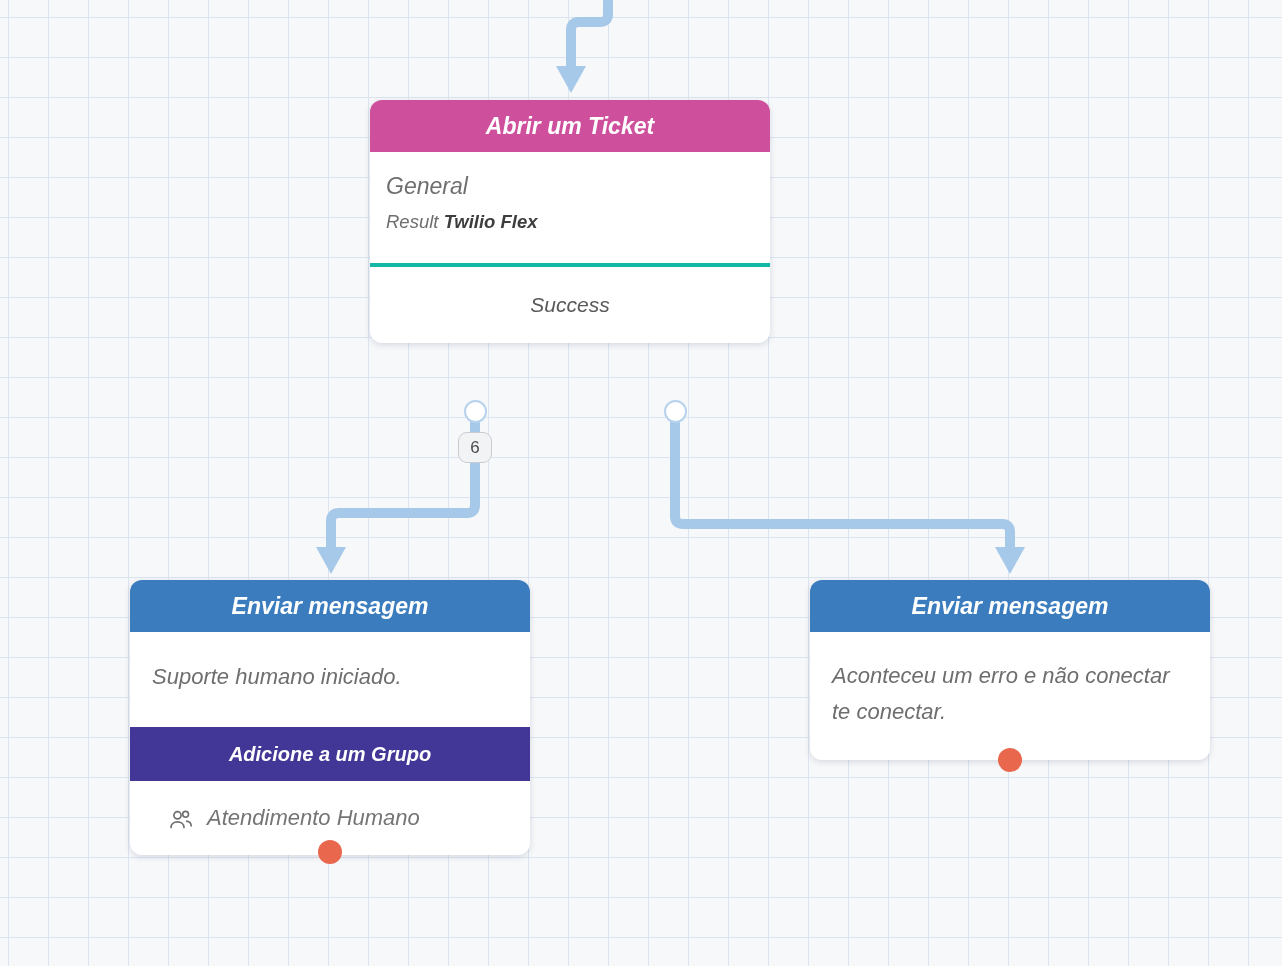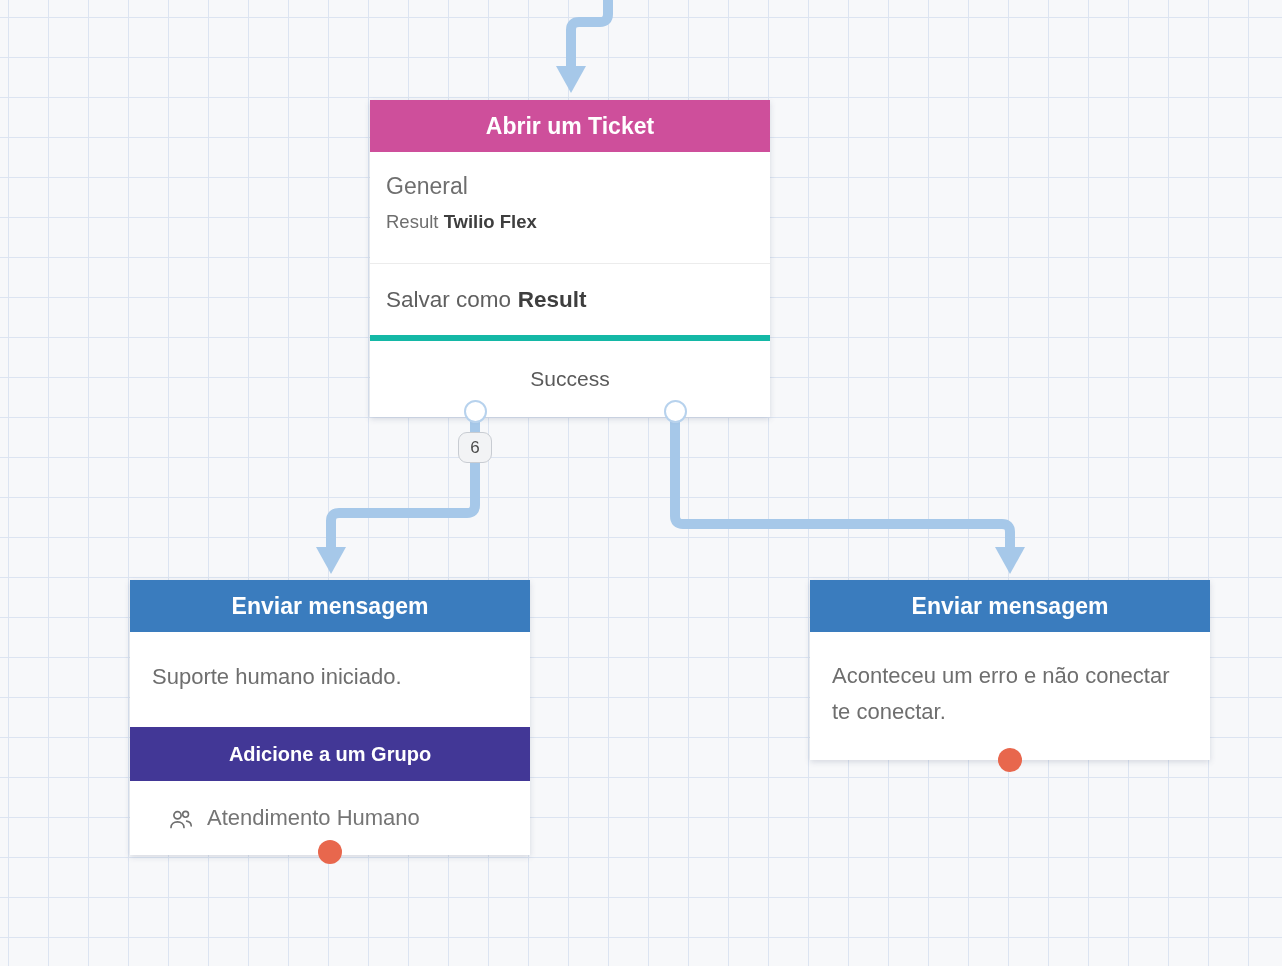--- a/index.html
+++ b/index.html
@@ -22,22 +22,22 @@
       linear-gradient(to right, var(--grid-line) 1px, transparent 1px),
       linear-gradient(to bottom, var(--grid-line) 1px, transparent 1px);
     background-size:40px 40px;
     background-position:8px 17px;
   }
   .wires{position:absolute;left:0;top:0;z-index:1;}
   .wire{fill:none;stroke:var(--connector);stroke-width:10;}
   .arrowhead{fill:var(--connector);stroke:none;}
 
   .node{
-    position:absolute;z-index:2;background:#fff;border-radius:0;
-    box-shadow:0 2px 6px rgba(60,80,110,0.18);overflow:hidden;width:400px;
+    position:absolute;z-index:2;background:#fff;border-radius:12px;
+    box-shadow:0 2px 6px rgba(60,80,110,0.18);overflow:hidden;width:400px;font-style:italic;
   }
   .node-header{
     height:52px;line-height:52px;text-align:center;color:#fff;
     font-size:23px;font-weight:bold;
   }
   .hdr-pink{background:var(--node-pink);}
   .hdr-blue{background:var(--node-blue);}
   .band-purple{
     height:54px;line-height:54px;text-align:center;color:#fff;
     font-size:20px;font-weight:bold;background:var(--node-purple);
@@ -45,21 +45,21 @@
   .sec{box-sizing:border-box;padding-left:16px;padding-right:22px;}
   .sec-info{height:111px;padding-top:21px;}
   .cat-text{font-size:23px;color:var(--text-secondary);}
   .using-text{font-size:18.5px;color:var(--text-secondary);margin-top:11px;}
   .using-text b{color:var(--text-primary);margin-left:0.28em;}
   .sec-save{
     height:72px;display:flex;align-items:center;border-top:1px solid #ECECEC;
     font-size:22.5px;color:#5F5F5F;
   }
   .sec-save b{color:var(--text-primary);margin-left:0.3em;}
-  .exits{display:flex;height:76px;border-top:6px solid #14b8a6;}
+  .exits{display:flex;height:76px;border-top:4px solid #14b8a6;}
   .exit{
     flex:1;display:flex;align-items:center;justify-content:center;
     font-size:21px;color:#5A5A5A;
   }
   .exit + .exit{border-left:1px solid #E4E4E4;}
   .msg-body{
     box-sizing:border-box;padding:26px 22px;font-size:22px;
     color:var(--text-secondary);line-height:36px;
   }
   .msg-body-short{height:95px;padding-top:27px;}
@@ -102,24 +102,20 @@
   </svg>
 
   <div class="node" style="left:370px;top:100px;">
     <div class="node-header hdr-pink">Abrir um Ticket</div>
     <div class="sec sec-info">
       <div class="cat-text">General</div>
       <div class="using-text">
         <span>Result</span><b>Twilio Flex</b>
       </div>
     </div>
-    <div class="sec sec-save">
-      <span>Salvar como</span>
-        <b>Result</b>
-    </div>
     <div class="exits">
       <div class="exit">
         <span>Success</span>
       </div>
     </div>
   </div>
 
   <div class="port" style="left:464px;top:400px;"></div>
   <div class="port" style="left:664px;top:400px;"></div>
 

